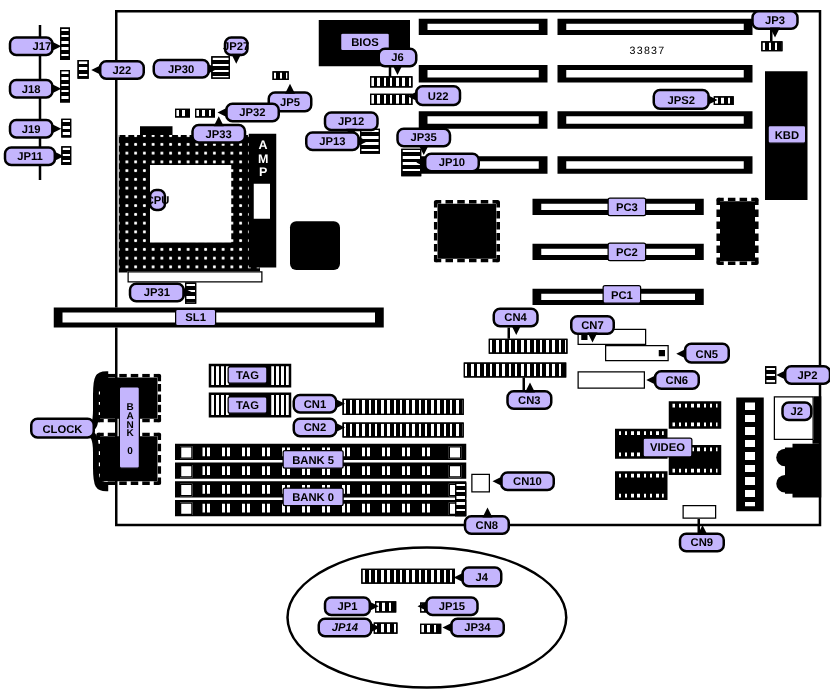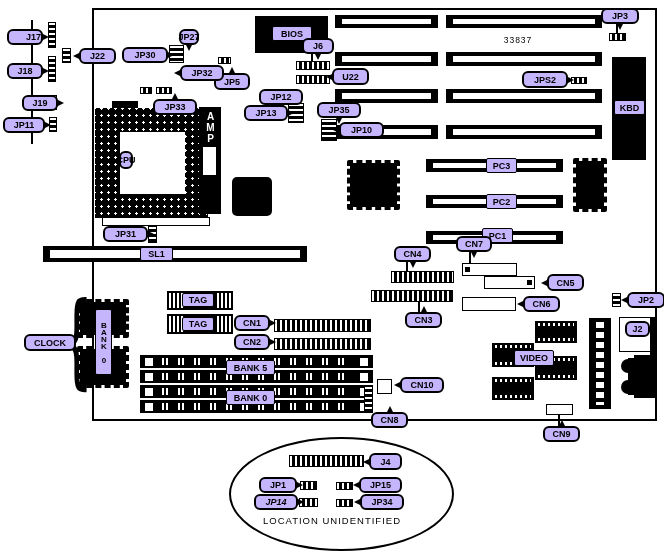--- a/index.html
+++ b/index.html
@@ -128,21 +128,21 @@
     <div class="el t-callout" style="left: 7px; top: 29px; width: 36px; height: 16px; justify-content: flex-end;">
       <span>J17</span>
       <i class="tail tail-r"></i>
     </div>
     <div class="el t-stripe" style="left: 48px; top: 56px; width: 8px; height: 26px; background-image: repeating-linear-gradient(rgb(255, 255, 255) 0px, rgb(255, 255, 255) 2px, rgb(0, 0, 0) 2px, rgb(0, 0, 0) 5px);"></div>
     <div class="el t-callout" style="left: 7px; top: 63px; width: 36px; height: 16px;">
       <span>J18</span>
       <i class="tail tail-r"></i>
     </div>
     <div class="el t-stripe" style="left: 49px; top: 95px; width: 8px; height: 15px; background-image: repeating-linear-gradient(rgb(255, 255, 255) 0px, rgb(255, 255, 255) 2px, rgb(0, 0, 0) 2px, rgb(0, 0, 0) 5px);"></div>
-    <div class="el t-callout" style="left: 22px; top: 95px; width: 36px; height: 16px;">
+    <div class="el t-callout" style="left: 7px; top: 95px; width: 36px; height: 16px;">
       <span>J19</span>
       <i class="tail tail-r"></i>
     </div>
     <div class="el t-stripe" style="left: 49px; top: 117px; width: 8px; height: 15px; background-image: repeating-linear-gradient(rgb(255, 255, 255) 0px, rgb(255, 255, 255) 2px, rgb(0, 0, 0) 2px, rgb(0, 0, 0) 5px);"></div>
     <div class="el t-callout" style="left: 3px; top: 117px; width: 42px; height: 16px;">
       <span>JP11</span>
       <i class="tail tail-r"></i>
     </div>
     <div class="el t-stripe" style="left: 62px; top: 48px; width: 9px; height: 15px; background-image: repeating-linear-gradient(rgb(255, 255, 255) 0px, rgb(255, 255, 255) 2px, rgb(0, 0, 0) 2px, rgb(0, 0, 0) 5px);"></div>
     <div class="el t-callout" style="left: 79px; top: 48px; width: 37px; height: 16px;">
@@ -158,21 +158,21 @@
       <span>JP30</span>
       <i class="tail tail-r"></i>
     </div>
     <div class="el t-stripe" style="left: 218px; top: 57px; width: 13px; height: 7px; background-image: repeating-linear-gradient(90deg, rgb(255, 255, 255) 0px, rgb(255, 255, 255) 2px, rgb(0, 0, 0) 2px, rgb(0, 0, 0) 5px);"></div>
     <div class="el t-callout" style="left: 214px; top: 73px; width: 36px; height: 17px;">
       <span>JP5</span>
       <i class="tail tail-u"></i>
     </div>
     <div class="el t-stripe" style="left: 140px; top: 87px; width: 12px; height: 7px; background-image: repeating-linear-gradient(90deg, rgb(255, 255, 255) 0px, rgb(255, 255, 255) 2px, rgb(0, 0, 0) 2px, rgb(0, 0, 0) 5px);"></div>
     <div class="el t-stripe" style="left: 156px; top: 87px; width: 16px; height: 7px; background-image: repeating-linear-gradient(90deg, rgb(255, 255, 255) 0px, rgb(255, 255, 255) 2px, rgb(0, 0, 0) 2px, rgb(0, 0, 0) 5px);"></div>
-    <div class="el t-callout" style="left: 180px; top: 65px; width: 44px; height: 16px; justify-content: center;">
+    <div class="el t-callout" style="left: 180px; top: 82px; width: 44px; height: 16px; justify-content: center;">
       <span>JP32</span>
       <i class="tail tail-l"></i>
     </div>
     <div class="el t-callout" style="left: 153px; top: 99px; width: 44px; height: 16px;">
       <span>JP33</span>
       <i class="tail tail-u"></i>
     </div>
     <div class="el t-callout" style="left: 259px; top: 89px; width: 44px; height: 16px;">
       <span>JP12</span>
       <i class="tail tail-d"></i>
@@ -218,21 +218,21 @@
     <div class="el t-callout sq" style="left: 486px; top: 158px; width: 31px; height: 15px;">
       <span>PC3</span>
     </div>
     <div class="el t-callout sq" style="left: 486px; top: 194px; width: 31px; height: 15px;">
       <span>PC2</span>
     </div>
     <div class="el t-callout sq" style="left: 482px; top: 228px; width: 31px; height: 15px;">
       <span>PC1</span>
     </div>
     <div class="el t-box fill" style="left: 469px; top: 252px; width: 2px; height: 11px;"></div>
-    <div class="el t-callout" style="left: 456px; top: 236px; width: 36px; height: 16px;">
+    <div class="el t-callout" style="left: 456px; top: 252px; width: 36px; height: 16px;">
       <span>CN7</span>
       <i class="tail tail-d"></i>
     </div>
     <div class="el t-whitebox" style="left: 462px; top: 263px; width: 55px; height: 13px;">
       <span class="dot dot-l"></span>
     </div>
     <div class="el t-whitebox" style="left: 484px; top: 276px; width: 51px; height: 13px;">
       <span class="dot dot-r"></span>
     </div>
     <div class="el t-callout" style="left: 547px; top: 274px; width: 37px; height: 17px;">
@@ -348,30 +348,27 @@
     <div class="el t-callout" style="left: 369px; top: 453px; width: 33px; height: 17px;">
       <span>J4</span>
       <i class="tail tail-l"></i>
     </div>
     <div class="el t-stripe" style="left: 300px; top: 481px; width: 17px; height: 9px; background-image: repeating-linear-gradient(90deg, rgb(255, 255, 255) 0px, rgb(255, 255, 255) 2px, rgb(0, 0, 0) 2px, rgb(0, 0, 0) 5px);"></div>
     <div class="el t-callout" style="left: 259px; top: 477px; width: 38px; height: 16px; justify-content: center;">
       <span>JP1</span>
       <i class="tail tail-r"></i>
     </div>
     <div class="el t-stripe" style="left: 336px; top: 482px; width: 17px; height: 8px; background-image: repeating-linear-gradient(90deg, rgb(255, 255, 255) 0px, rgb(255, 255, 255) 2px, rgb(0, 0, 0) 2px, rgb(0, 0, 0) 5px);"></div>
-    <div class="el t-callout" style="left: 359px; top: 477px; width: 43px; height: 16px;">
+    <div class="el t-callout" style="left: 340px; top: 477px; width: 43px; height: 16px;">
       <span>JP15</span>
       <i class="tail tail-l"></i>
     </div>
     <div class="el t-stripe" style="left: 299px; top: 498px; width: 19px; height: 9px; background-image: repeating-linear-gradient(90deg, rgb(255, 255, 255) 0px, rgb(255, 255, 255) 2px, rgb(0, 0, 0) 2px, rgb(0, 0, 0) 5px);"></div>
     <div class="el t-callout" style="left: 254px; top: 494px; width: 44px; height: 16px; font-style: italic;">
       <span>JP14</span>
       <i class="tail tail-r"></i>
     </div>
     <div class="el t-stripe" style="left: 336px; top: 499px; width: 17px; height: 8px; background-image: repeating-linear-gradient(90deg, rgb(255, 255, 255) 0px, rgb(255, 255, 255) 2px, rgb(0, 0, 0) 2px, rgb(0, 0, 0) 5px);"></div>
     <div class="el t-callout" style="left: 360px; top: 494px; width: 44px; height: 16px;">
       <span>JP34</span>
       <i class="tail tail-l"></i>
     </div>
-    <div class="el t-text" style="left: 252px; top: 513px; width: 160px; height: 14px; font-size: 9.5px;">
-      <span>LOCATION UNIDENTIFIED</span>
-    </div>
   </div>
 
 </body></html>

